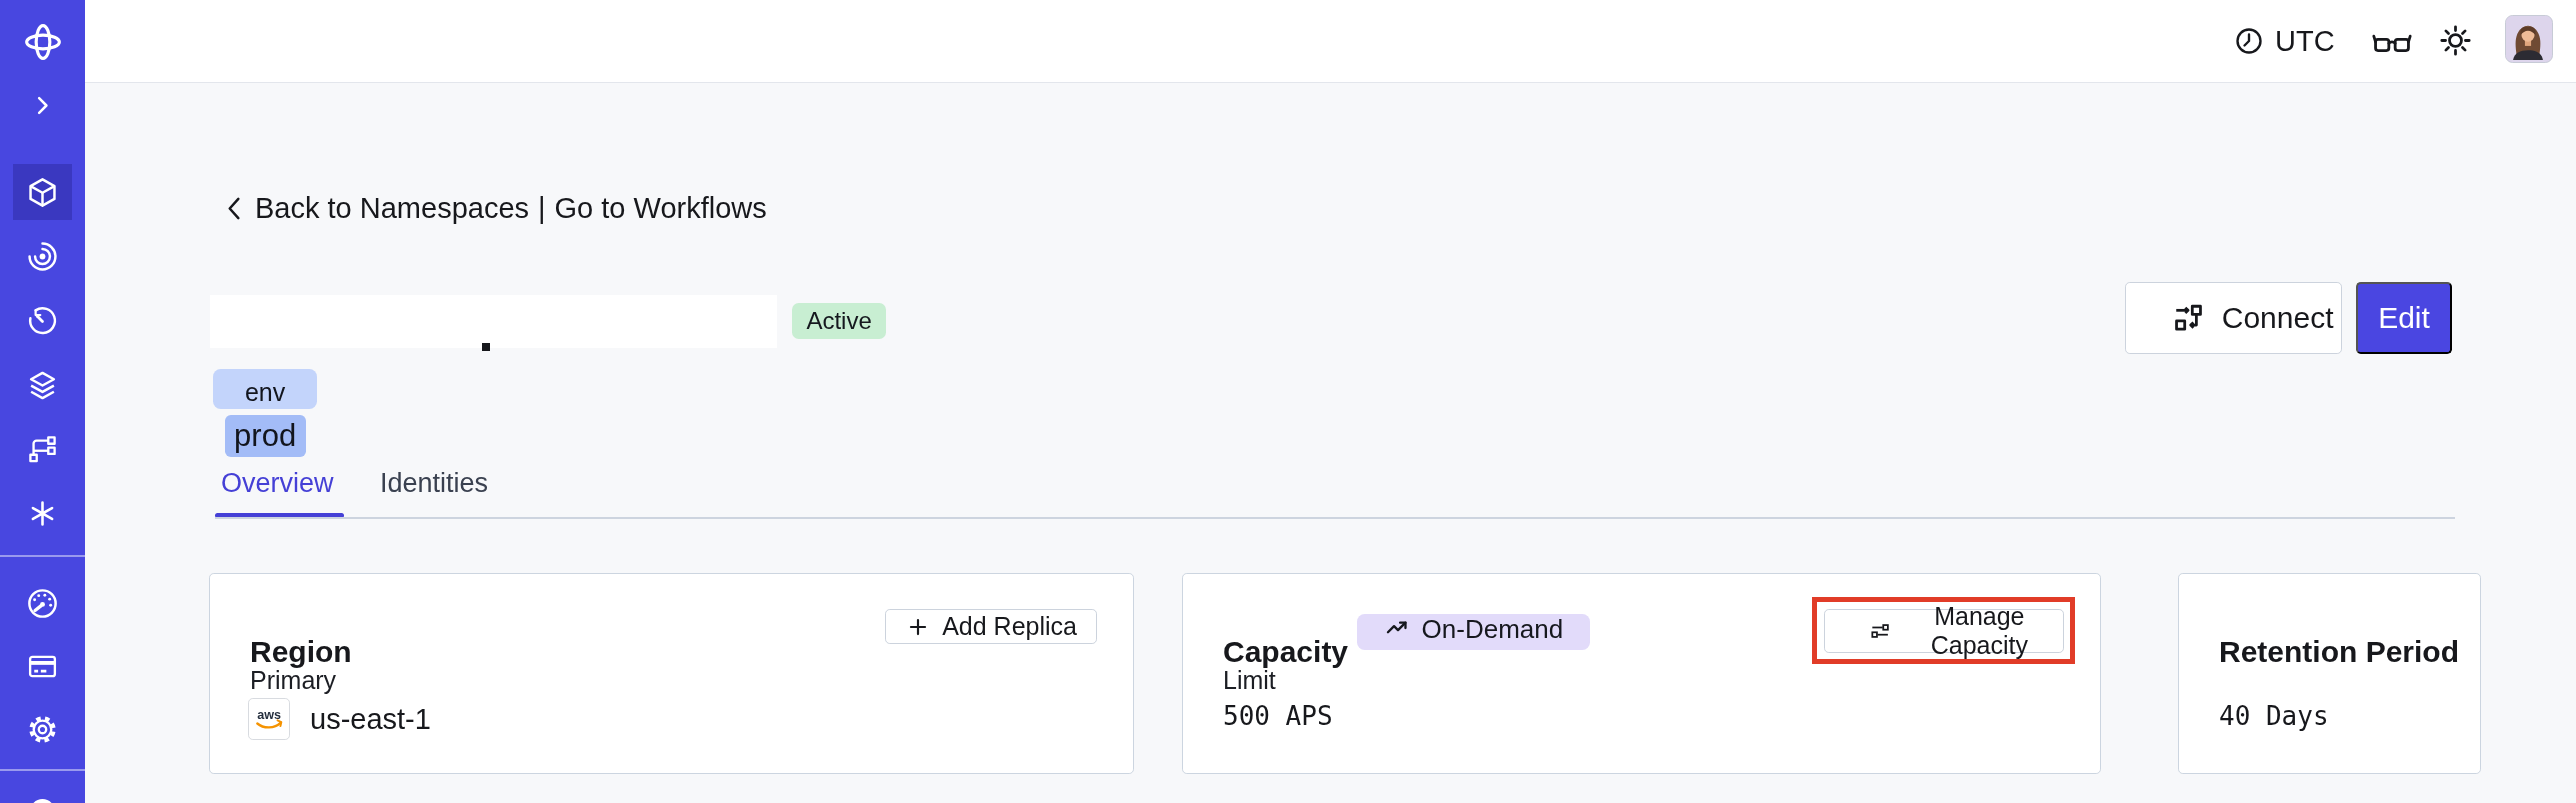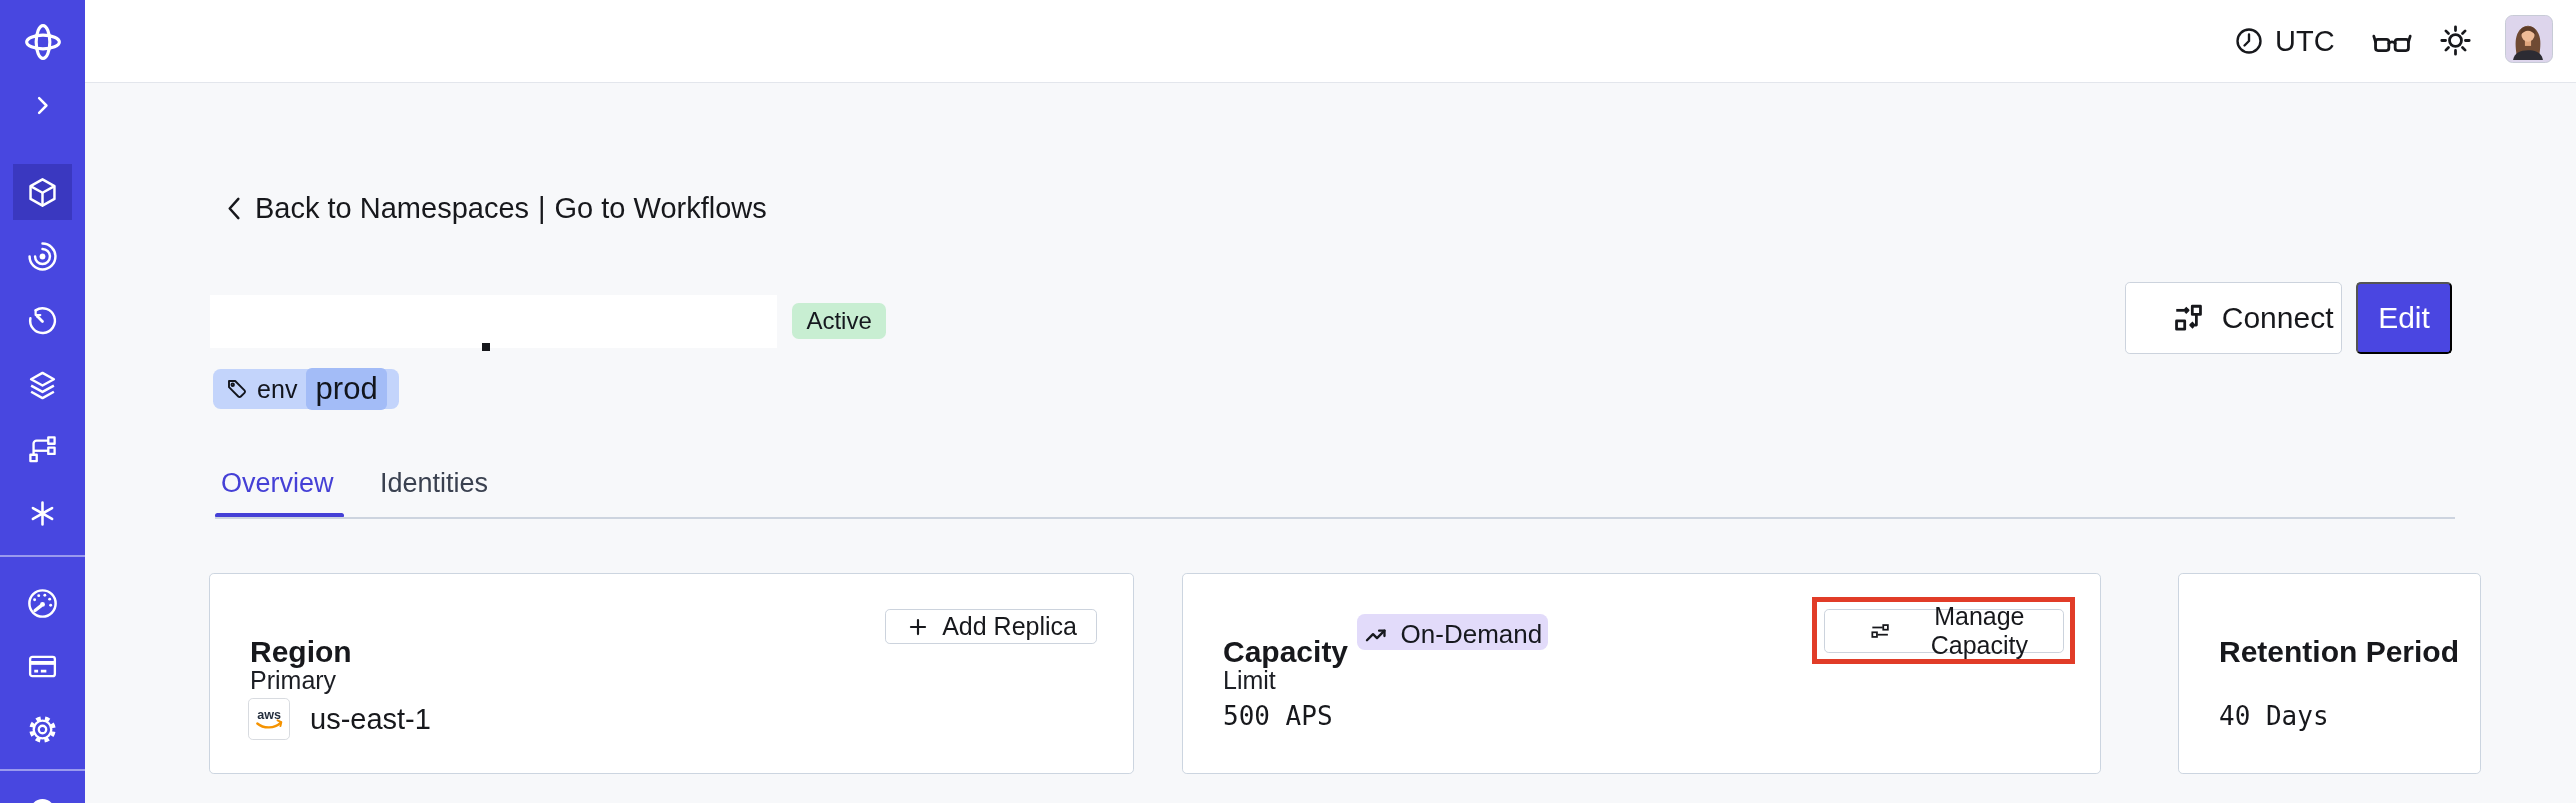--- a/index.html
+++ b/index.html
@@ -25,21 +25,21 @@
 
   
   .breadcrumb{position:absolute;left:223px;top:192px;display:flex;align-items:center;gap:9px;
               font-size:29px;font-weight:500;color:#17181c;}
   .crumb-link{cursor:pointer;}
   .name-placeholder{position:absolute;left:210px;top:295px;width:567px;height:53px;background:#ffffff;}
   .name-dot{position:absolute;left:482px;top:343px;width:7.7px;height:7.7px;background:#17181c;}
   .badge-green{position:absolute;left:792px;top:303px;height:36px;padding:0 14.4px;background:#c8eed2;
                border-radius:6.7px;display:flex;align-items:center;font-size:24px;font-weight:500;color:#15181e;}
   .chip-blue{position:absolute;left:213px;top:369px;height:40px;padding:0 11.5px;background:#c3d4fb;
-             border-radius:7.7px;display:flex;align-items:center;gap:8.6px;font-size:25px;color:#12151d;}
+             border-radius:7.7px;display:flex;align-items:center;gap:8.6px;font-size:25px;color:#12151d;flex-direction:column;}
   .chip-inner{background:#a3bcf7;border-radius:5.8px;padding:2.9px 9.6px;font-size:31px;color:#12151d;}
 
   .btn-outline{background:#ffffff;border:1.9px solid #ccd3dd;border-radius:4.8px;box-sizing:border-box;
                display:flex;align-items:center;justify-content:center;cursor:pointer;color:#17181c;padding-left:44px;}
   .btn-connect{position:absolute;left:2125px;top:282px;width:217px;height:72px;gap:15.3px;
                font-size:30px;font-weight:500;}
   .btn-edit{position:absolute;left:2356px;top:282px;width:96px;height:72px;background:#4a46e1;
             border-radius:4.8px;display:flex;align-items:center;justify-content:center;color:#ffffff;
             font-size:30px;font-weight:500;cursor:pointer;}
 
@@ -54,22 +54,22 @@
   .card-region{left:209px;width:925px;}
   .card-capacity{left:1182px;width:919px;}
   .card-retention{left:2150px;width:303px;margin-left:28px;}
   .card-title{position:absolute;left:40px;top:36px;font-size:30px;font-weight:600;color:#17181c;}
   .muted-label{position:absolute;left:40px;top:92px;font-size:25px;color:#1c1e24;}
   .mono-value{position:absolute;left:40px;top:127px;font-size:26px;
               font-family:"DejaVu Sans Mono",monospace;color:#17181c;}
 
   .btn-add-replica{position:absolute;right:36px;top:35px;height:35px;padding:16px 19px;gap:11.5px;
                    font-size:25px;font-weight:500;}
-  .badge-lavender{position:absolute;left:174px;top:40px;height:36px;padding:0 6px;background:#e2dbfa;
-                  border-radius:7.7px;display:flex;align-items:flex-end;gap:9.6px;font-size:26px;
+  .badge-lavender{position:absolute;left:174px;top:40px;height:36px;padding:0 27px;background:#e2dbfa;
+                  border-radius:7.7px;display:flex;align-items:flex-start;gap:9.6px;font-size:26px;
                   font-weight:500;color:#16181e;}
   .annotation-box{position:absolute;left:629px;top:23px;width:263px;height:67px;box-sizing:border-box;
                   border:5.8px solid #e13c28;display:flex;align-items:center;justify-content:center;}
   .btn-manage{width:240px;height:44px;gap:11.5px;font-size:25px;font-weight:500;}
 
   .region-row{position:absolute;left:38px;top:124px;display:flex;align-items:center;gap:20px;justify-content:space-between;}
   .aws-badge{width:42px;height:42px;background:#ffffff;border:1.9px solid #d8dbe0;border-radius:4.8px;
              box-sizing:border-box;display:flex;align-items:center;justify-content:center;}
   .region-value{font-size:29px;color:#17181c;}
 

